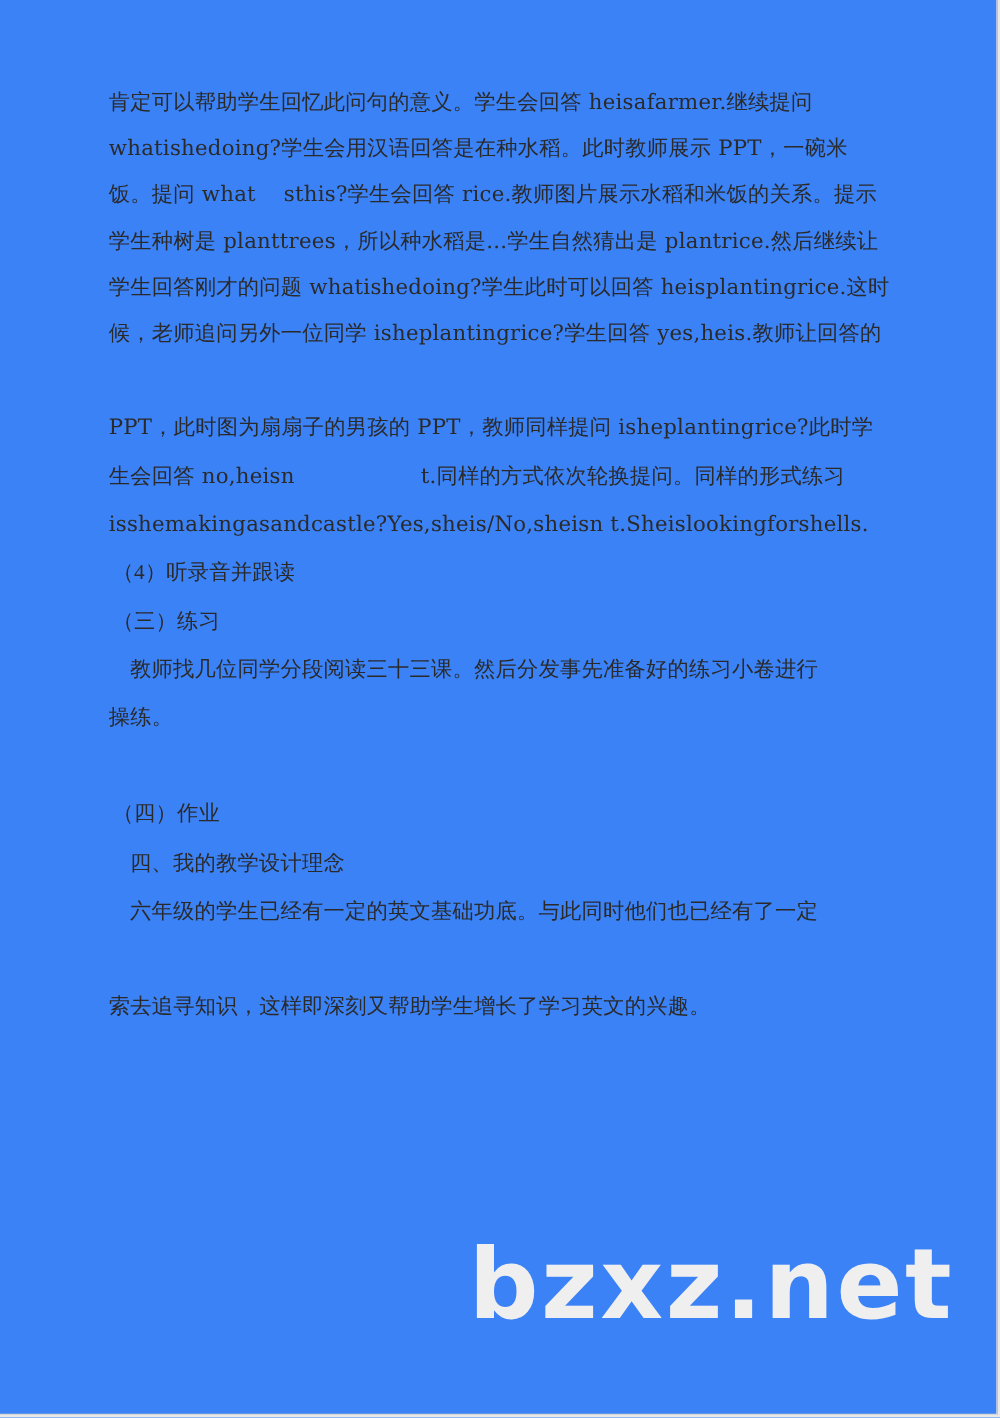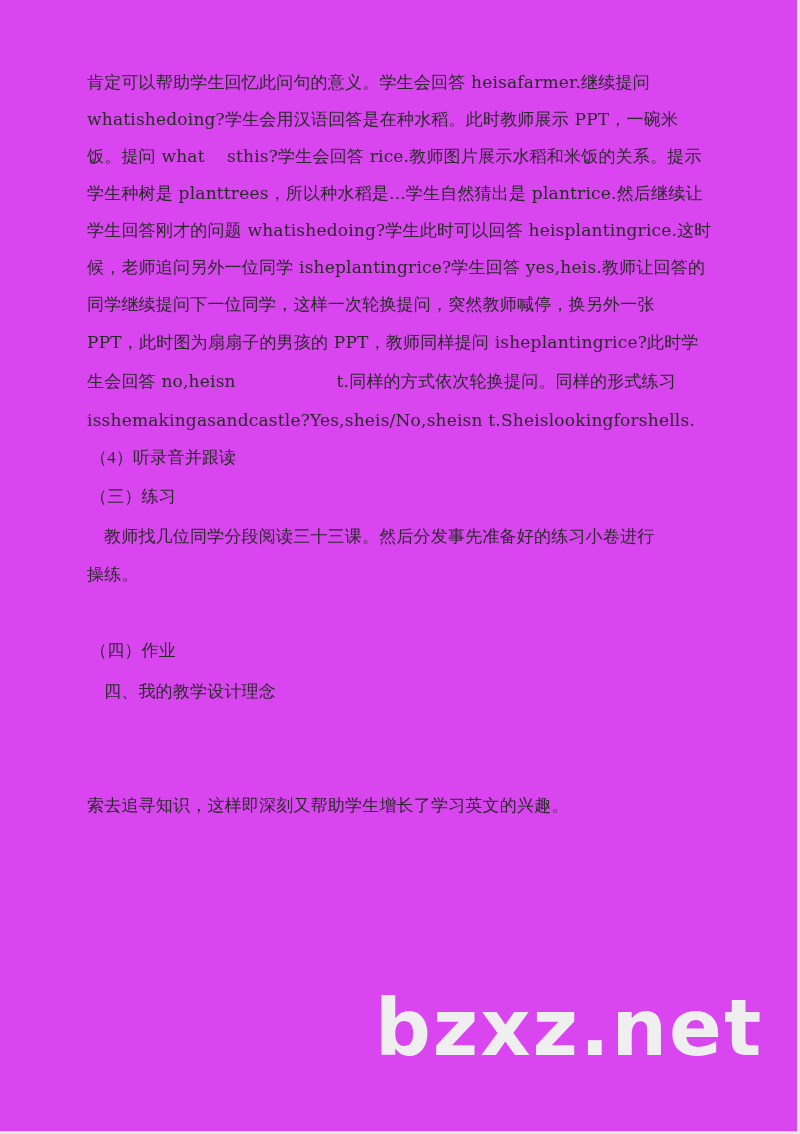--- a/index.html
+++ b/index.html
@@ -3,21 +3,21 @@
   <meta charset="utf-8">
   <style>
     html, body { margin: 0; padding: 0; }
     body {
       width: 800px; height: 1134px; position: relative; overflow: hidden;
       background: #e9e9e9;
       font-family: "DejaVu Serif", "Liberation Serif", serif;
     }
     .page {
       position: absolute; left: 0; top: 0; width: 797px; height: 1131px;
-      background: #d946ef;
+      background: #3b82f6;
       border-right: 1px solid #d6d6d6;
       border-bottom: 1px solid #d6d6d6;
     }
     .line {
       position: absolute; left: 87px;
       font-size: 17px; line-height: 22px; color: #2a2a2a;
       white-space: pre; letter-spacing: 0.2px;
     }
     .line.indent { left: 104px; }
     .line.indent2 { left: 90px; font-family: Liberation Serif, serif; }
@@ -31,28 +31,28 @@
 </head>
 <body>
 
 <div class="page">
   <div class="line" style="top:71px">肯定可以帮助学生回忆此问句的意义。学生会回答 heisafarmer.继续提问</div>
   <div class="line" style="top:108px">whatishedoing?学生会用汉语回答是在种水稻。此时教师展示 PPT，一碗米</div>
   <div class="line" style="top:145px">饭。提问 what    sthis?学生会回答 rice.教师图片展示水稻和米饭的关系。提示</div>
   <div class="line" style="top:182px">学生种树是 planttrees，所以种水稻是...学生自然猜出是 plantrice.然后继续让</div>
   <div class="line" style="top:256px">候，老师追问另外一位同学 isheplantingrice?学生回答 yes,heis.教师让回答的</div>
   <div class="line" style="top:219px">学生回答刚才的问题 whatishedoing?学生此时可以回答 heisplantingrice.这时</div>
-  <div class="line" style="top:293px">同学继续提问下一位同学，这样一次轮换提问，突然教师喊停，换另外一张</div>
   <div class="line" style="top:370px">生会回答 no,heisn                  t.同样的方式依次轮换提问。同样的形式练习</div>
   <div class="line" style="top:331px">PPT，此时图为扇扇子的男孩的 PPT，教师同样提问 isheplantingrice?此时学</div>
   <div class="line" style="top:409px">isshemakingasandcastle?Yes,sheis/No,sheisn t.Sheislookingforshells.</div>
 
   <div class="line indent2" style="top:447px">（4）听录音并跟读</div>
   <div class="line indent2" style="top:486px">（三）练习</div>
   <div class="line indent" style="top:525px">教师找几位同学分段阅读三十三课。然后分发事先准备好的练习小卷进行</div>
   <div class="line" style="top:563px">操练。</div>
 
   <div class="line indent2" style="top:640px">（四）作业</div>
   <div class="line indent" style="top:680px">四、我的教学设计理念</div>
+  <div class="line indent" style="top:718px">六年级的学生已经有一定的英文基础功底。与此同时他们也已经有了一定</div>
   <div class="line" style="top:794px">索去追寻知识，这样即深刻又帮助学生增长了学习英文的兴趣。</div>
 
   <div class="watermark">bzxz.net</div>
 </div>
 
 </body></html>

